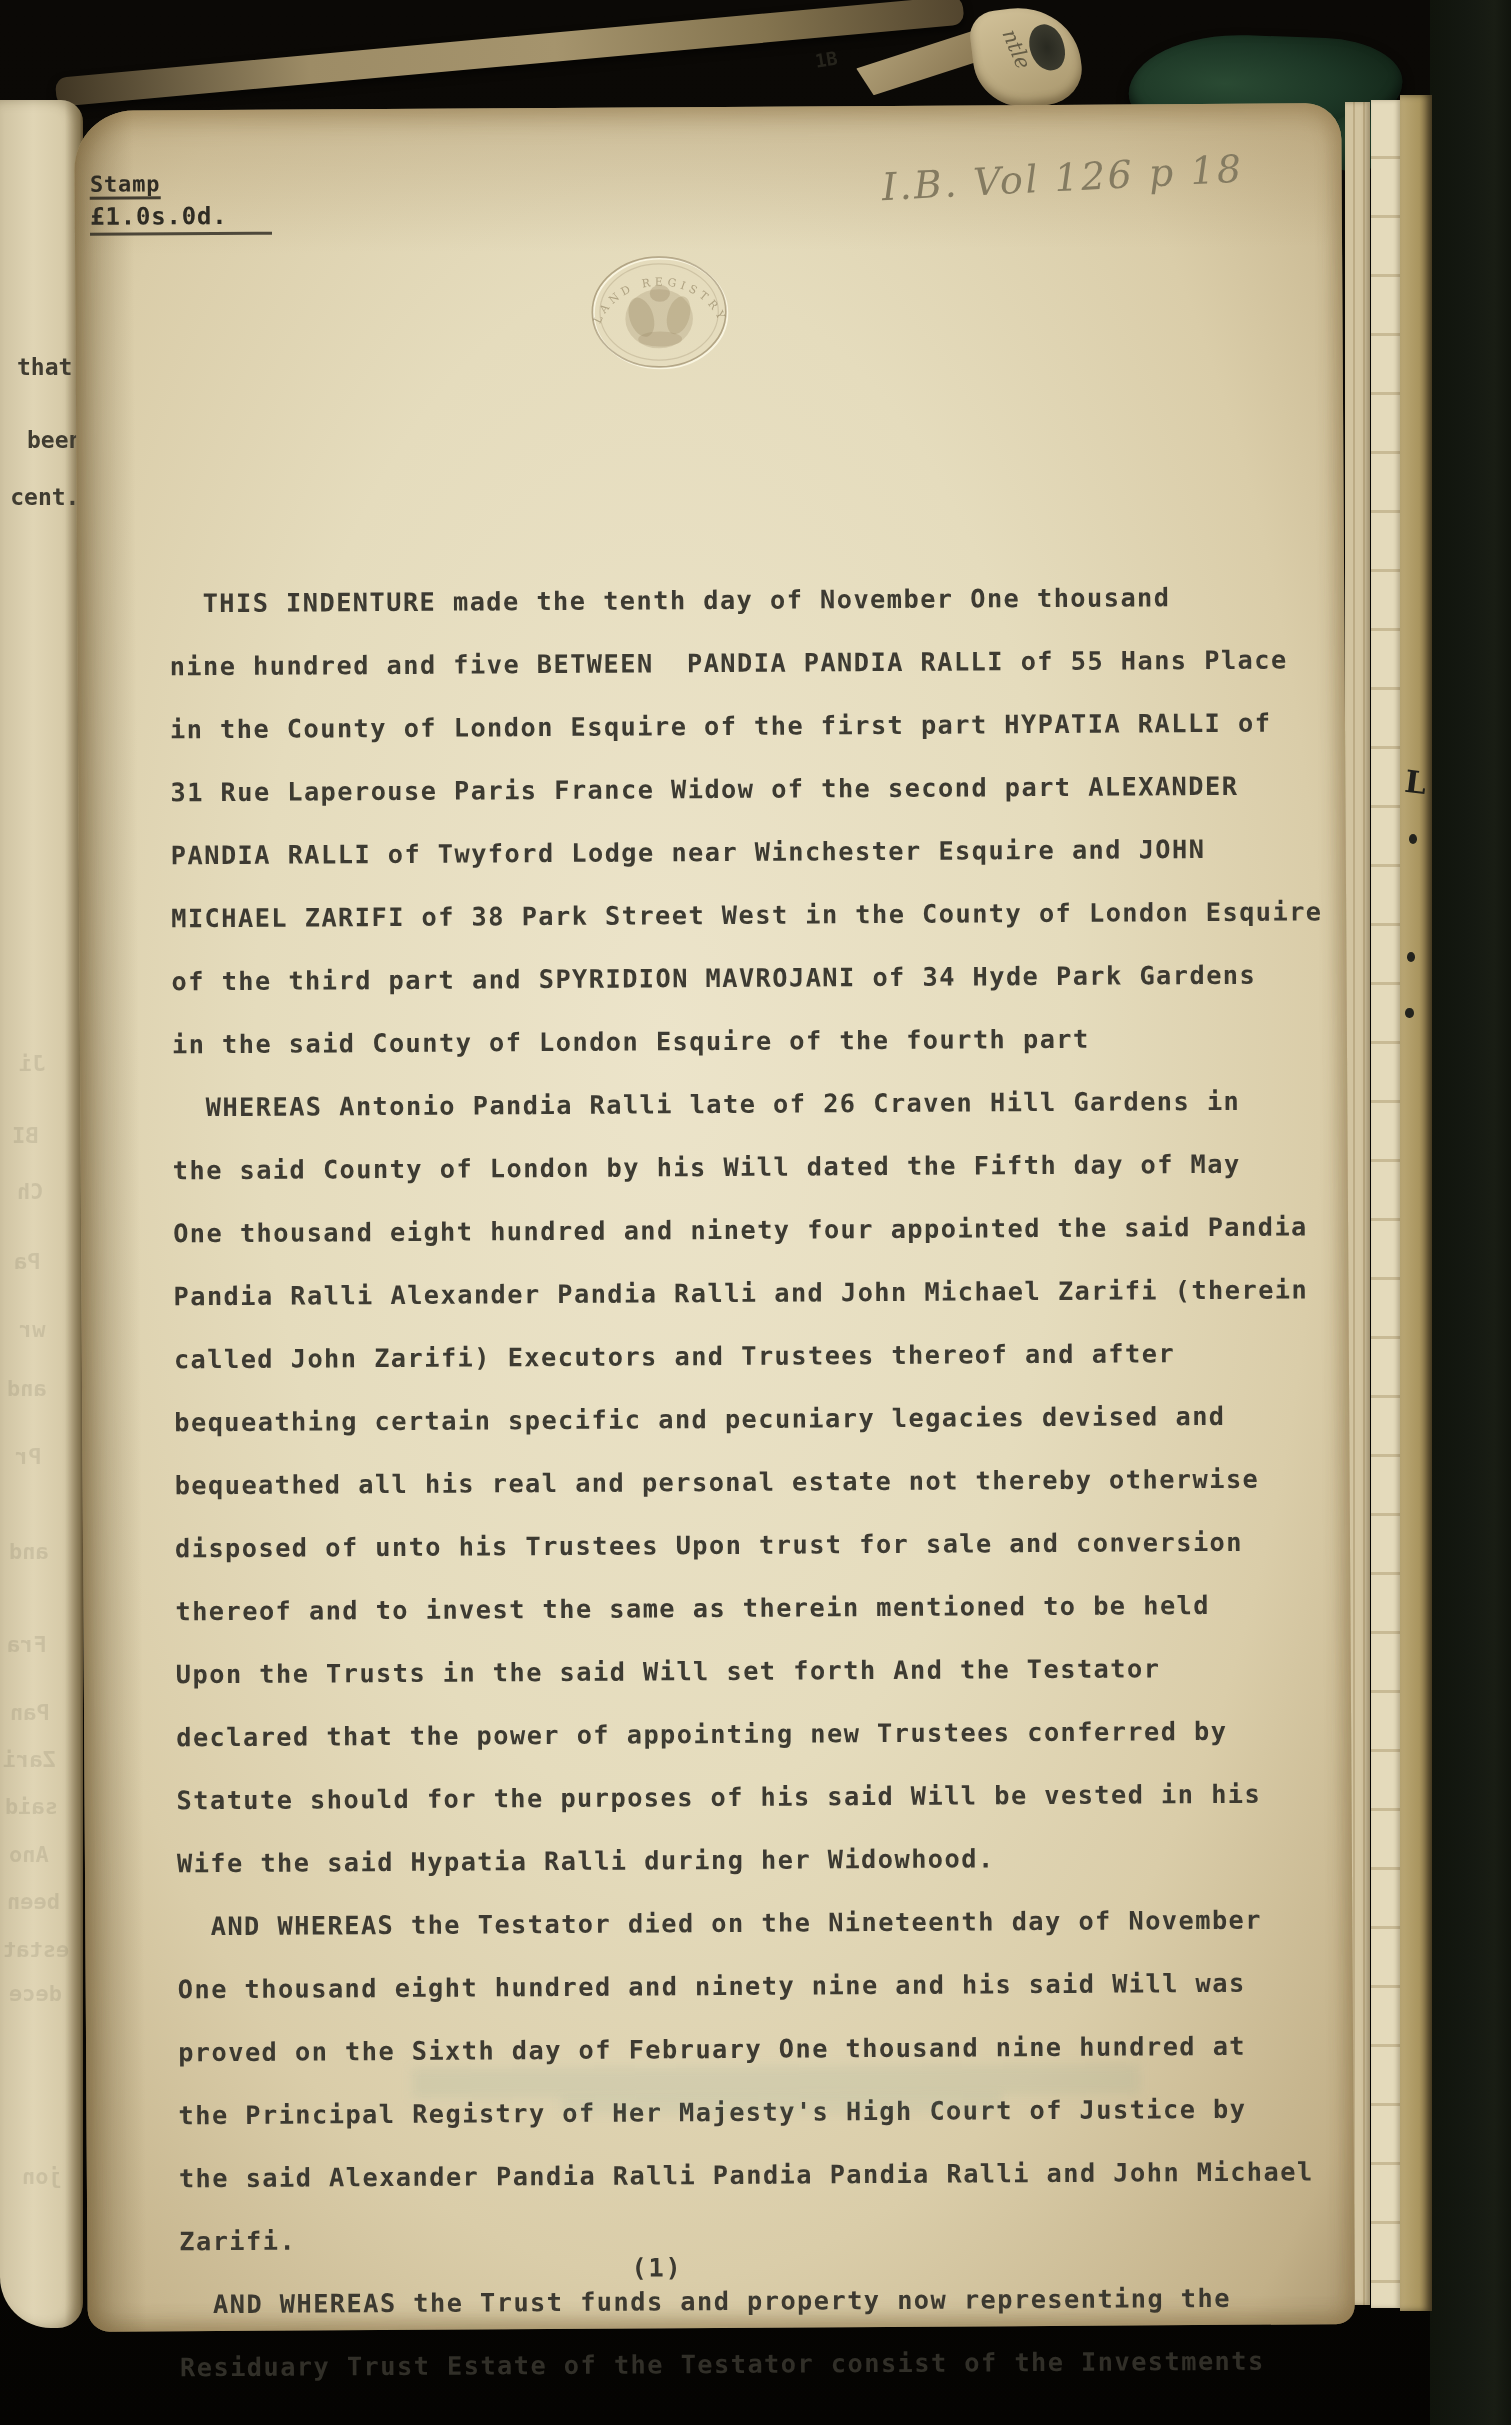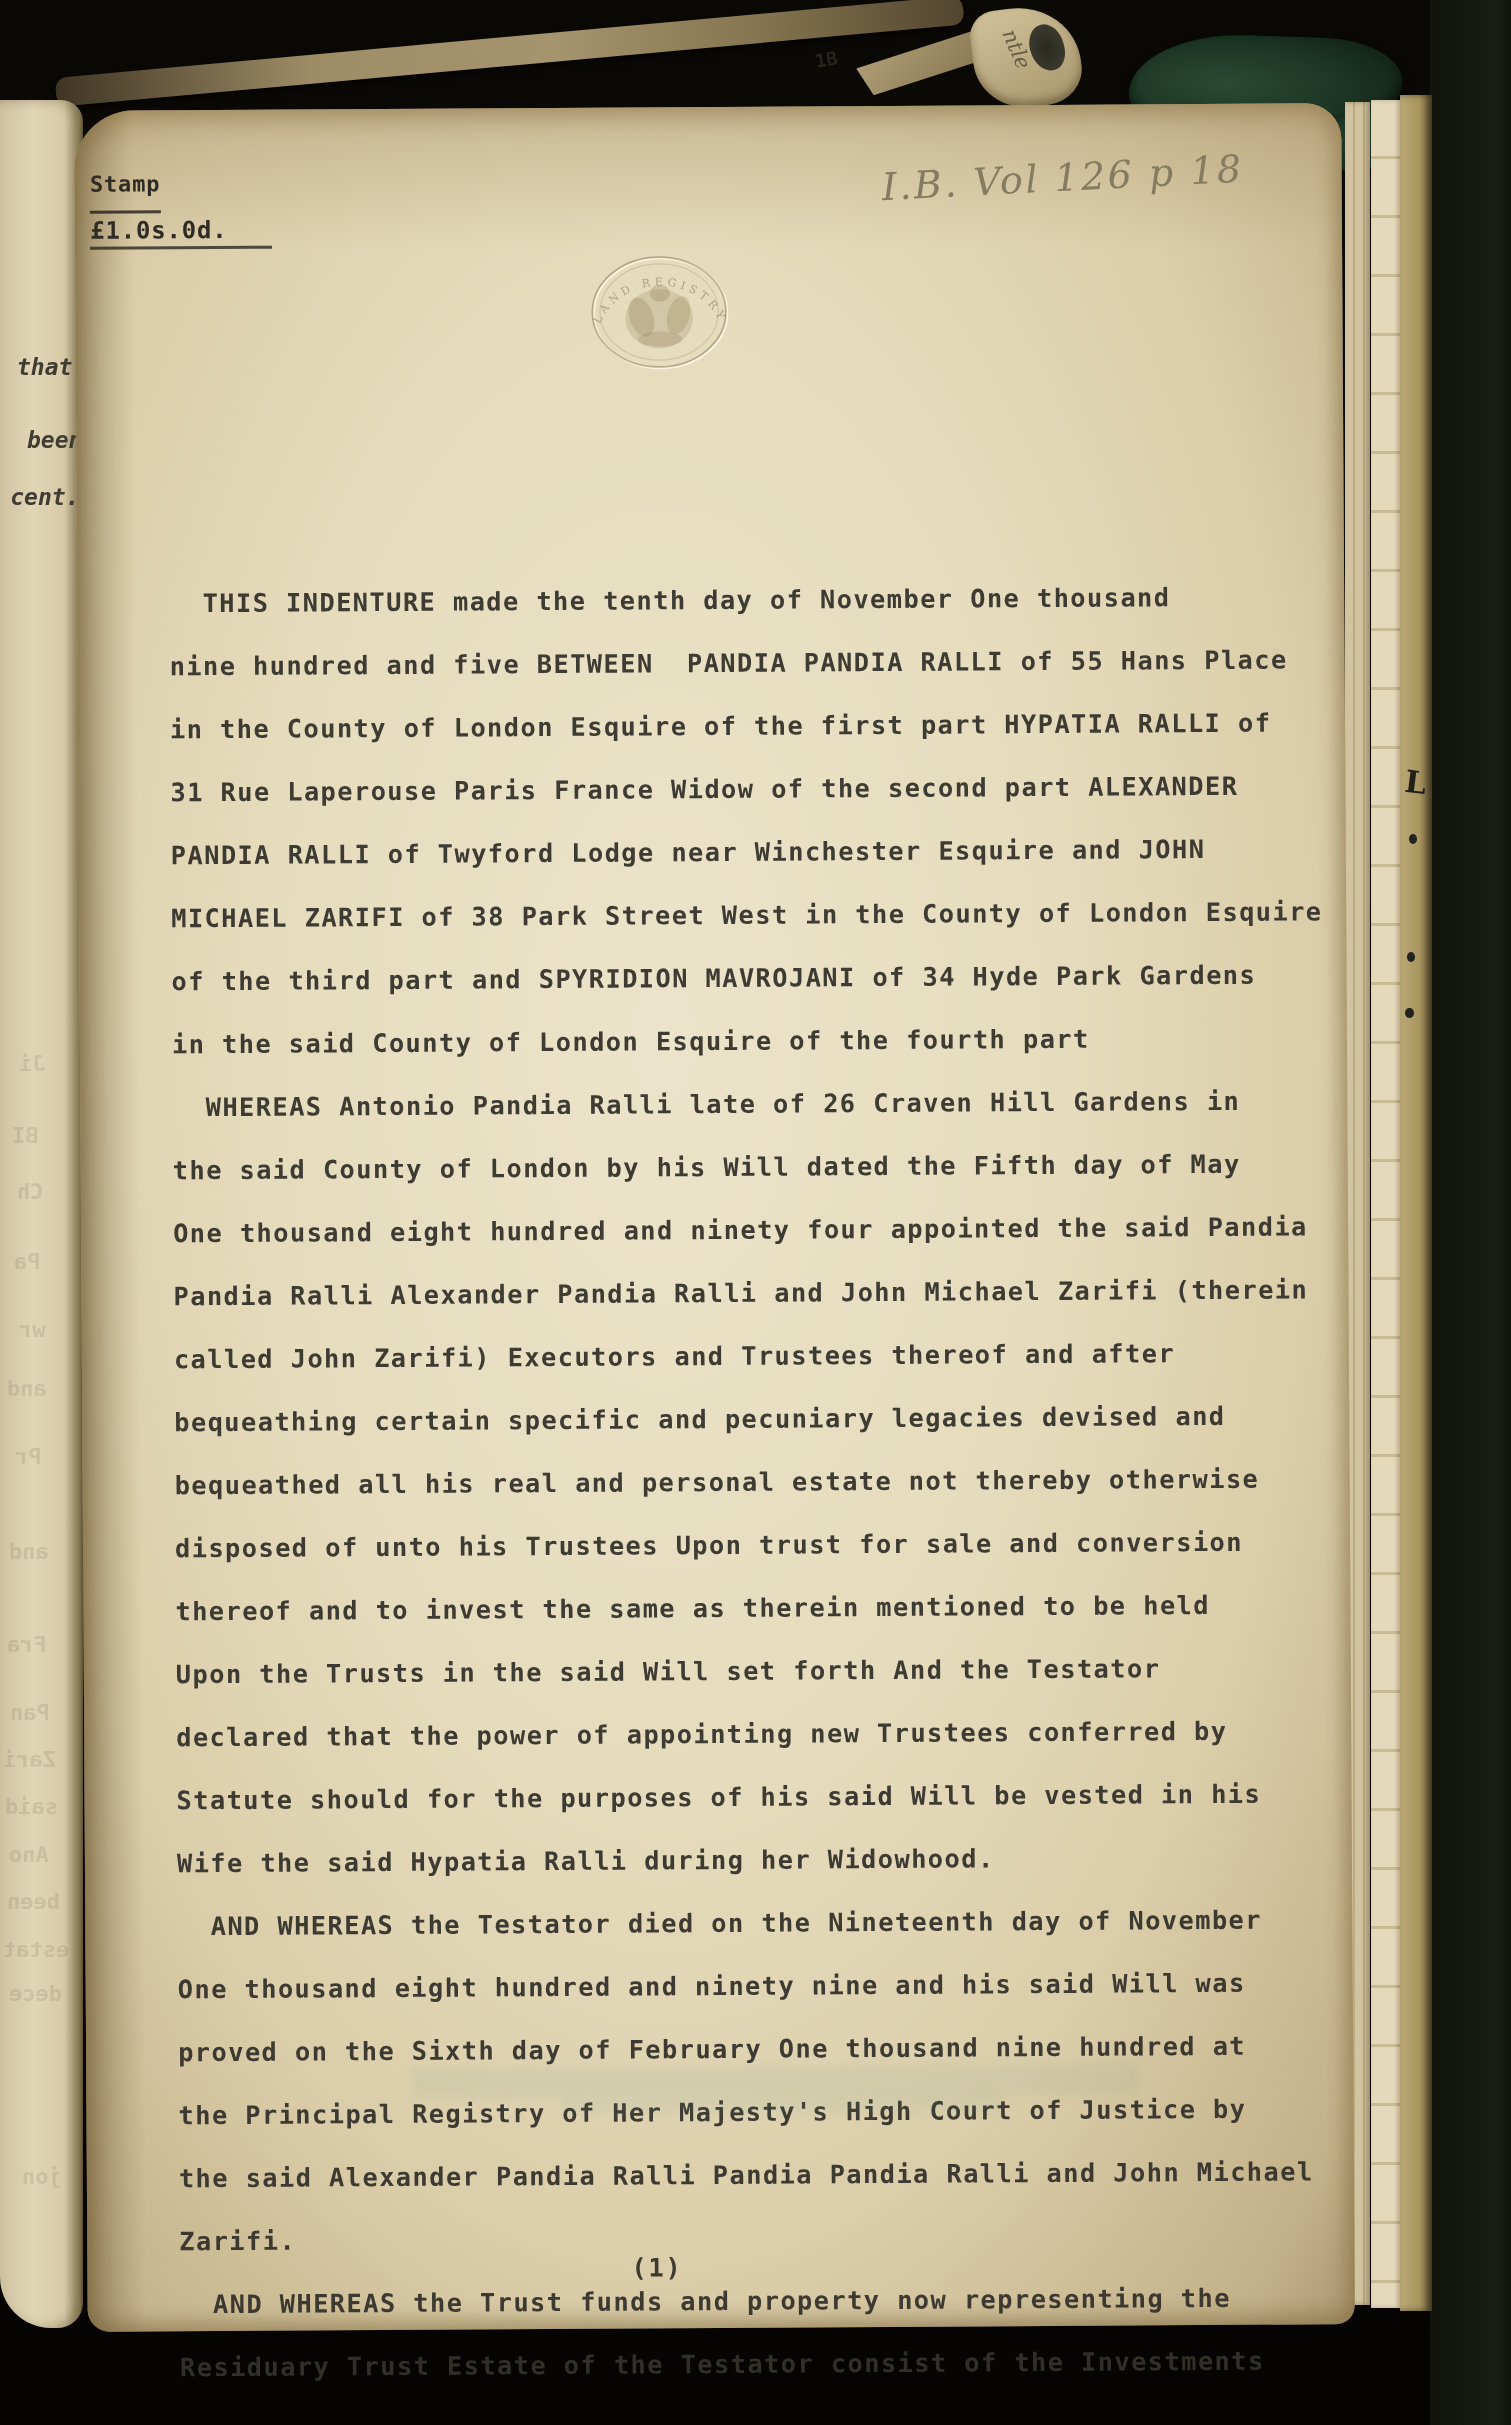--- a/index.html
+++ b/index.html
@@ -32,21 +32,21 @@
     font-style:italic;font-size:21px;color:#564f3b;transform:rotate(74deg);opacity:.85;}
   .scrap-blob{position:absolute;left:1030px;top:24px;width:34px;height:47px;
     background:radial-gradient(#1c1e18,#2e2f26 70%);border-radius:48% 52% 45% 55%;
     transform:rotate(-14deg);opacity:.92;}
   .scrap-1b{position:absolute;left:815px;top:49px;font-size:18.6px;font-weight:bold;
     color:#2d2b22;transform:rotate(-9deg);opacity:.8;}
   
   .prev-page{position:absolute;left:0;top:100px;width:83px;height:2228px;
     background:linear-gradient(90deg,#cfc3a2 0%,#e0d5b5 40%,#d6caa8 78%,#9d8d68 96%,#6b5c3e 100%);
     border-radius:0 22px 25.4px 51px;box-shadow:inset -8.5px 0 12px rgba(70,55,25,.35);}
-  .prev-frag{position:absolute;font-size:23px;font-weight:bold;color:#403c31;white-space:pre;font-style:italic;}
+  .prev-frag{position:absolute;font-size:23px;font-weight:bold;color:#403c31;white-space:pre;}
   .ghost-frag{position:absolute;font-size:22px;font-weight:bold;color:#6e6852;opacity:.17;
     transform:scaleX(-1);white-space:pre;}
   
   .edge1{position:absolute;left:1345px;top:102px;width:25.4px;height:2203px;
     background:repeating-linear-gradient(90deg,#d2c4a0 0 7.6px,#bcab84 7.6px 10.2px);
     box-shadow:inset -3.4px 0 5.1px rgba(60,45,20,.35);}
   .edge2{position:absolute;left:1371px;top:100px;width:29px;height:2208px;
     background:repeating-linear-gradient(180deg,#e4dabb 0 56px,#c8ba95 56px 59px);
     box-shadow:inset -2.5px 0 4.2px rgba(70,55,25,.3);}
   .edge3{position:absolute;left:1400px;top:95px;width:32px;height:2216px;
@@ -65,21 +65,21 @@
       inset -8.5px 0 18.6px rgba(130,105,60,.28),inset 0 -10.2px 17px rgba(120,95,55,.25);}
   .page .topshade{position:absolute;left:0;top:0;width:100%;height:144px;
     background:linear-gradient(180deg,rgba(158,132,88,.35),rgba(158,132,88,0));
     border-radius:59px 36px 0 0;}
   .page .foldshadow{position:absolute;left:0;top:0;width:59px;height:100%;
     background:linear-gradient(90deg,rgba(90,70,35,.38),rgba(90,70,35,0));
     border-radius:59px 0 0 22px;}
   
   .stamp{position:absolute;left:15.3px;top:61px;color:#2f2c24;}
   .stamp .l1{display:inline-block;font-size:22px;font-weight:bold;letter-spacing:0.8px;
-    border-bottom:3.4px solid rgba(42,39,31,.85);padding-bottom:14px;}
+    border-bottom:3.4px solid rgba(42,39,31,.85);padding-bottom:0;}
   .stamp .l2{display:inline-block;font-size:24px;font-weight:bold;letter-spacing:0.8px;
     border-bottom:3.4px solid rgba(42,39,31,.8);padding:1.7px 44px 1.7px 0;margin-top:1.7px;}
   
   .handwriting{position:absolute;left:807px;top:51px;font-family:"DejaVu Serif",serif;
     font-style:italic;font-size:38px;color:#847b61;letter-spacing:2.5px;
     transform:rotate(-2.6deg);white-space:pre;}
   
   .seal{position:absolute;left:500px;top:137px;width:169px;height:137px;}
   
   .doc-body{position:absolute;left:92px;top:273px;width:1195px;

